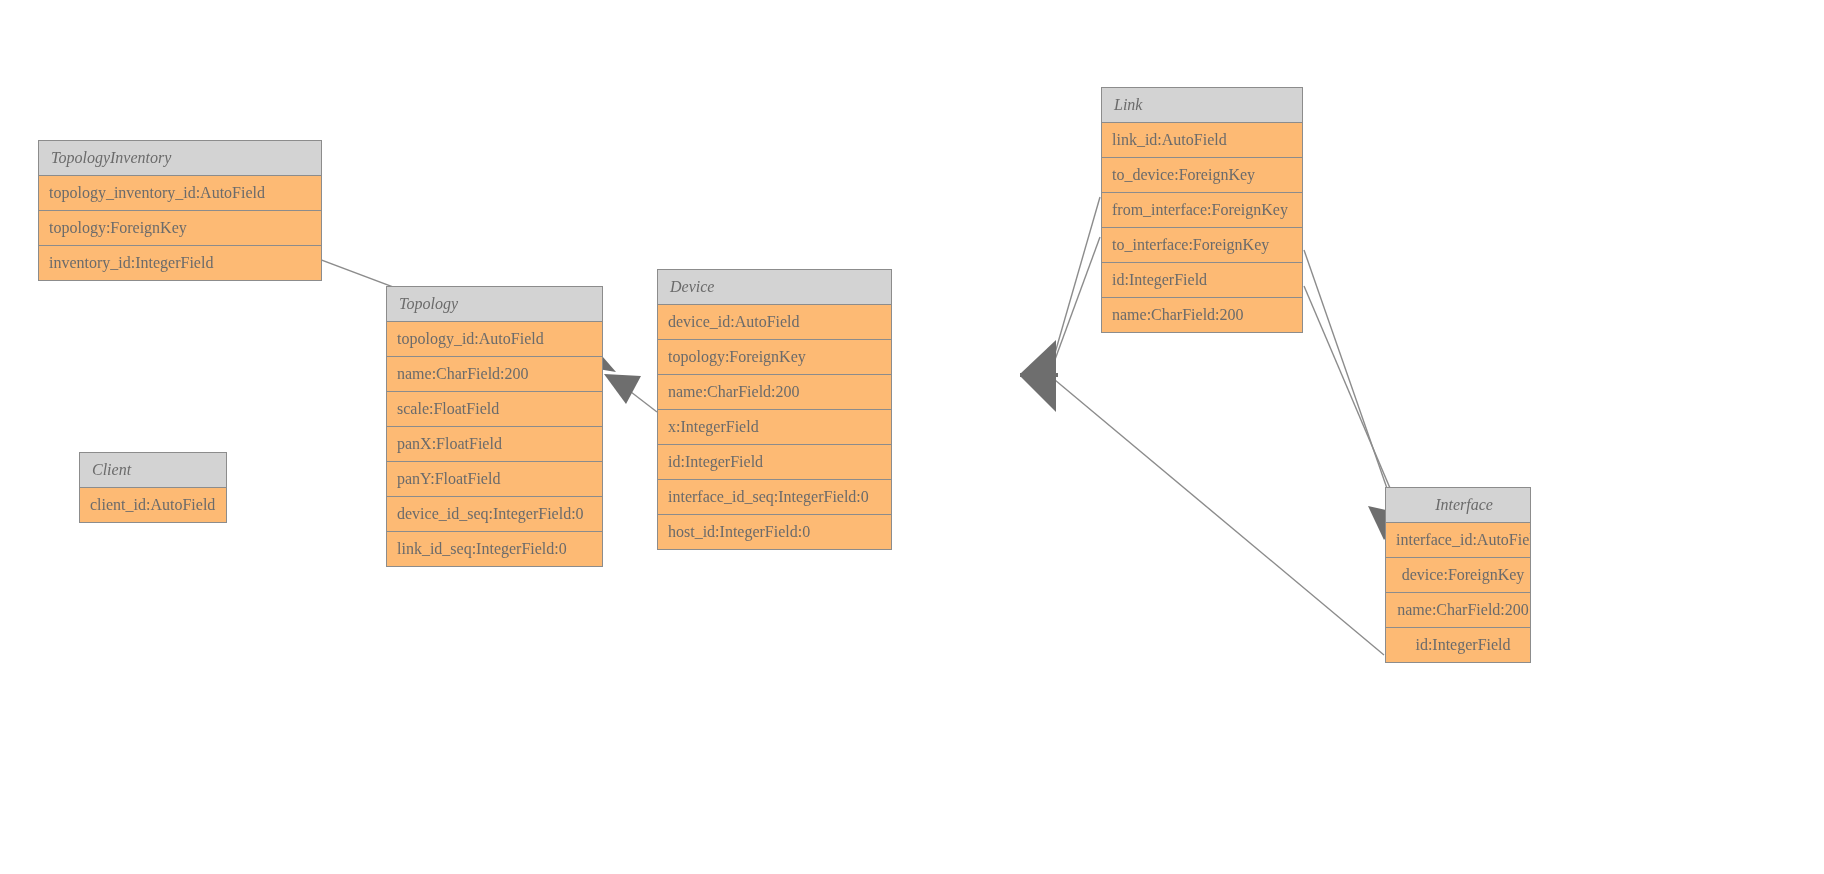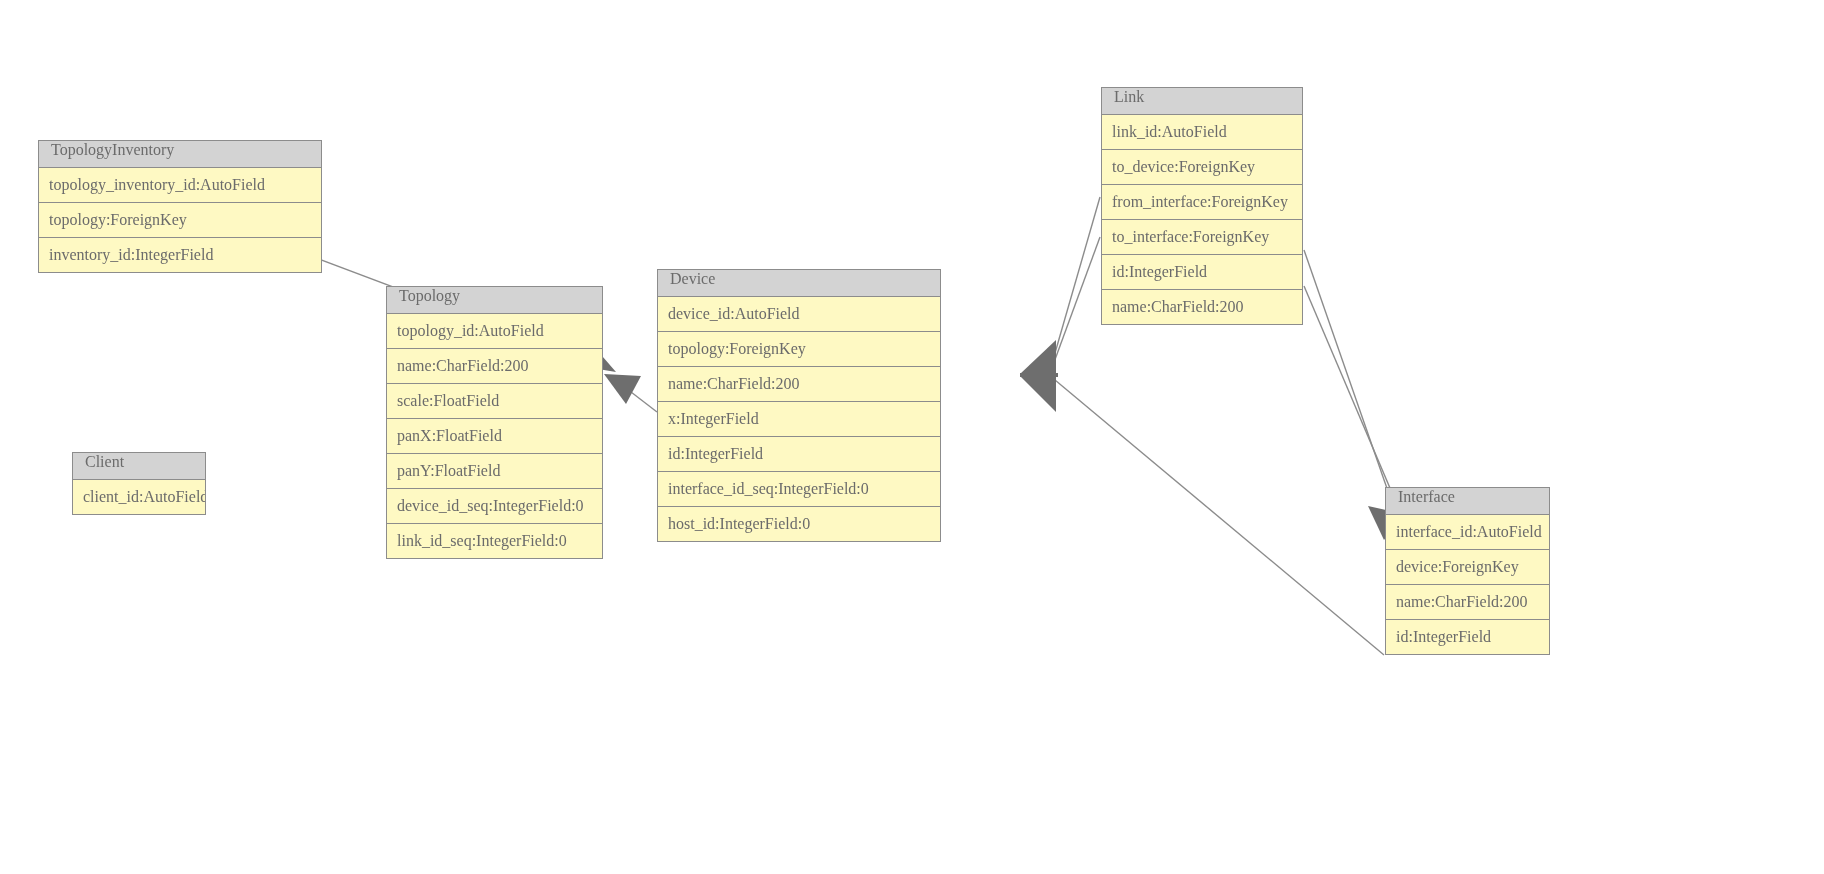--- a/index.html
+++ b/index.html
@@ -26,32 +26,33 @@
     background:#ffffff;
     z-index:5;
   }
   .entity-title{
     box-sizing:border-box;
     background:#d3d3d3;
     border-bottom:1px solid #8c8c8c;
     color:#6b6b6b;
     font-size:16px;
     line-height:18px;
-    padding:0 0 8px 12px;
+    padding:8px 0 8px 12px;
     white-space:nowrap;
     overflow:hidden;
+    font-style:italic;
   }
   .entity-field{
     box-sizing:border-box;
     border-bottom:1px solid #8c8c8c;
     color:#6b6b6b;
     font-size:16px;
     line-height:18px;
     padding:8px 0 8px 10px;
-    background:#fef9c3;
+    background:#fdba74;
     white-space:nowrap;
     overflow:hidden;
   }
   .entity-field:last-child{ border-bottom:none; }
 </style>
 </head>
 <body>
 
 <div id="canvas">
 
@@ -109,47 +110,47 @@
     <div class="entity-title">Topology</div>
     <div class="entity-field">topology_id:AutoField</div>
     <div class="entity-field">name:CharField:200</div>
     <div class="entity-field">scale:FloatField</div>
     <div class="entity-field">panX:FloatField</div>
     <div class="entity-field">panY:FloatField</div>
     <div class="entity-field">device_id_seq:IntegerField:0</div>
     <div class="entity-field">link_id_seq:IntegerField:0</div>
   </div>
 
-  <div class="entity" style="left:72px; top:452px; width:134px;">
+  <div class="entity" style="left:79px; top:452px; width:148px;">
     <div class="entity-title">Client</div>
     <div class="entity-field">client_id:AutoField</div>
   </div>
 
-  <div class="entity" style="left:657px; top:269px; width:284px;">
+  <div class="entity" style="left:657px; top:269px; width:235px;">
     <div class="entity-title">Device</div>
     <div class="entity-field">device_id:AutoField</div>
     <div class="entity-field">topology:ForeignKey</div>
     <div class="entity-field">name:CharField:200</div>
     <div class="entity-field">x:IntegerField</div>
     <div class="entity-field">id:IntegerField</div>
     <div class="entity-field">interface_id_seq:IntegerField:0</div>
     <div class="entity-field">host_id:IntegerField:0</div>
   </div>
 
   <div class="entity" style="left:1101px; top:87px; width:202px;">
     <div class="entity-title">Link</div>
     <div class="entity-field">link_id:AutoField</div>
     <div class="entity-field">to_device:ForeignKey</div>
     <div class="entity-field">from_interface:ForeignKey</div>
     <div class="entity-field">to_interface:ForeignKey</div>
     <div class="entity-field">id:IntegerField</div>
     <div class="entity-field">name:CharField:200</div>
   </div>
 
-  <div class="entity" style="left:1385px; top:487px; width:165px;">
+  <div class="entity" style="left:1385px; top:487px; width:146px;text-align:center;">
     <div class="entity-title">Interface</div>
     <div class="entity-field">interface_id:AutoField</div>
     <div class="entity-field">device:ForeignKey</div>
     <div class="entity-field">name:CharField:200</div>
     <div class="entity-field">id:IntegerField</div>
   </div>
 
 </div>
 
 </body></html>

